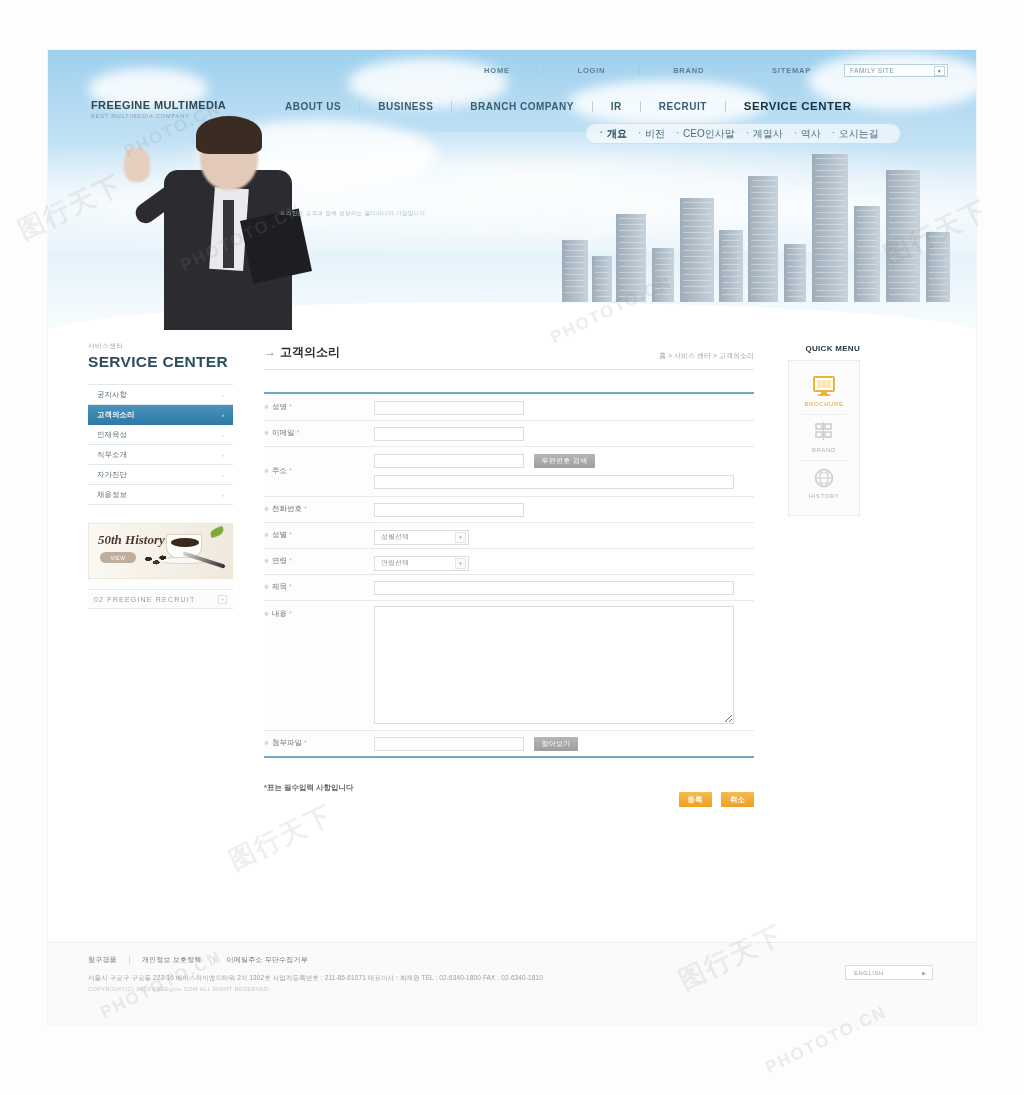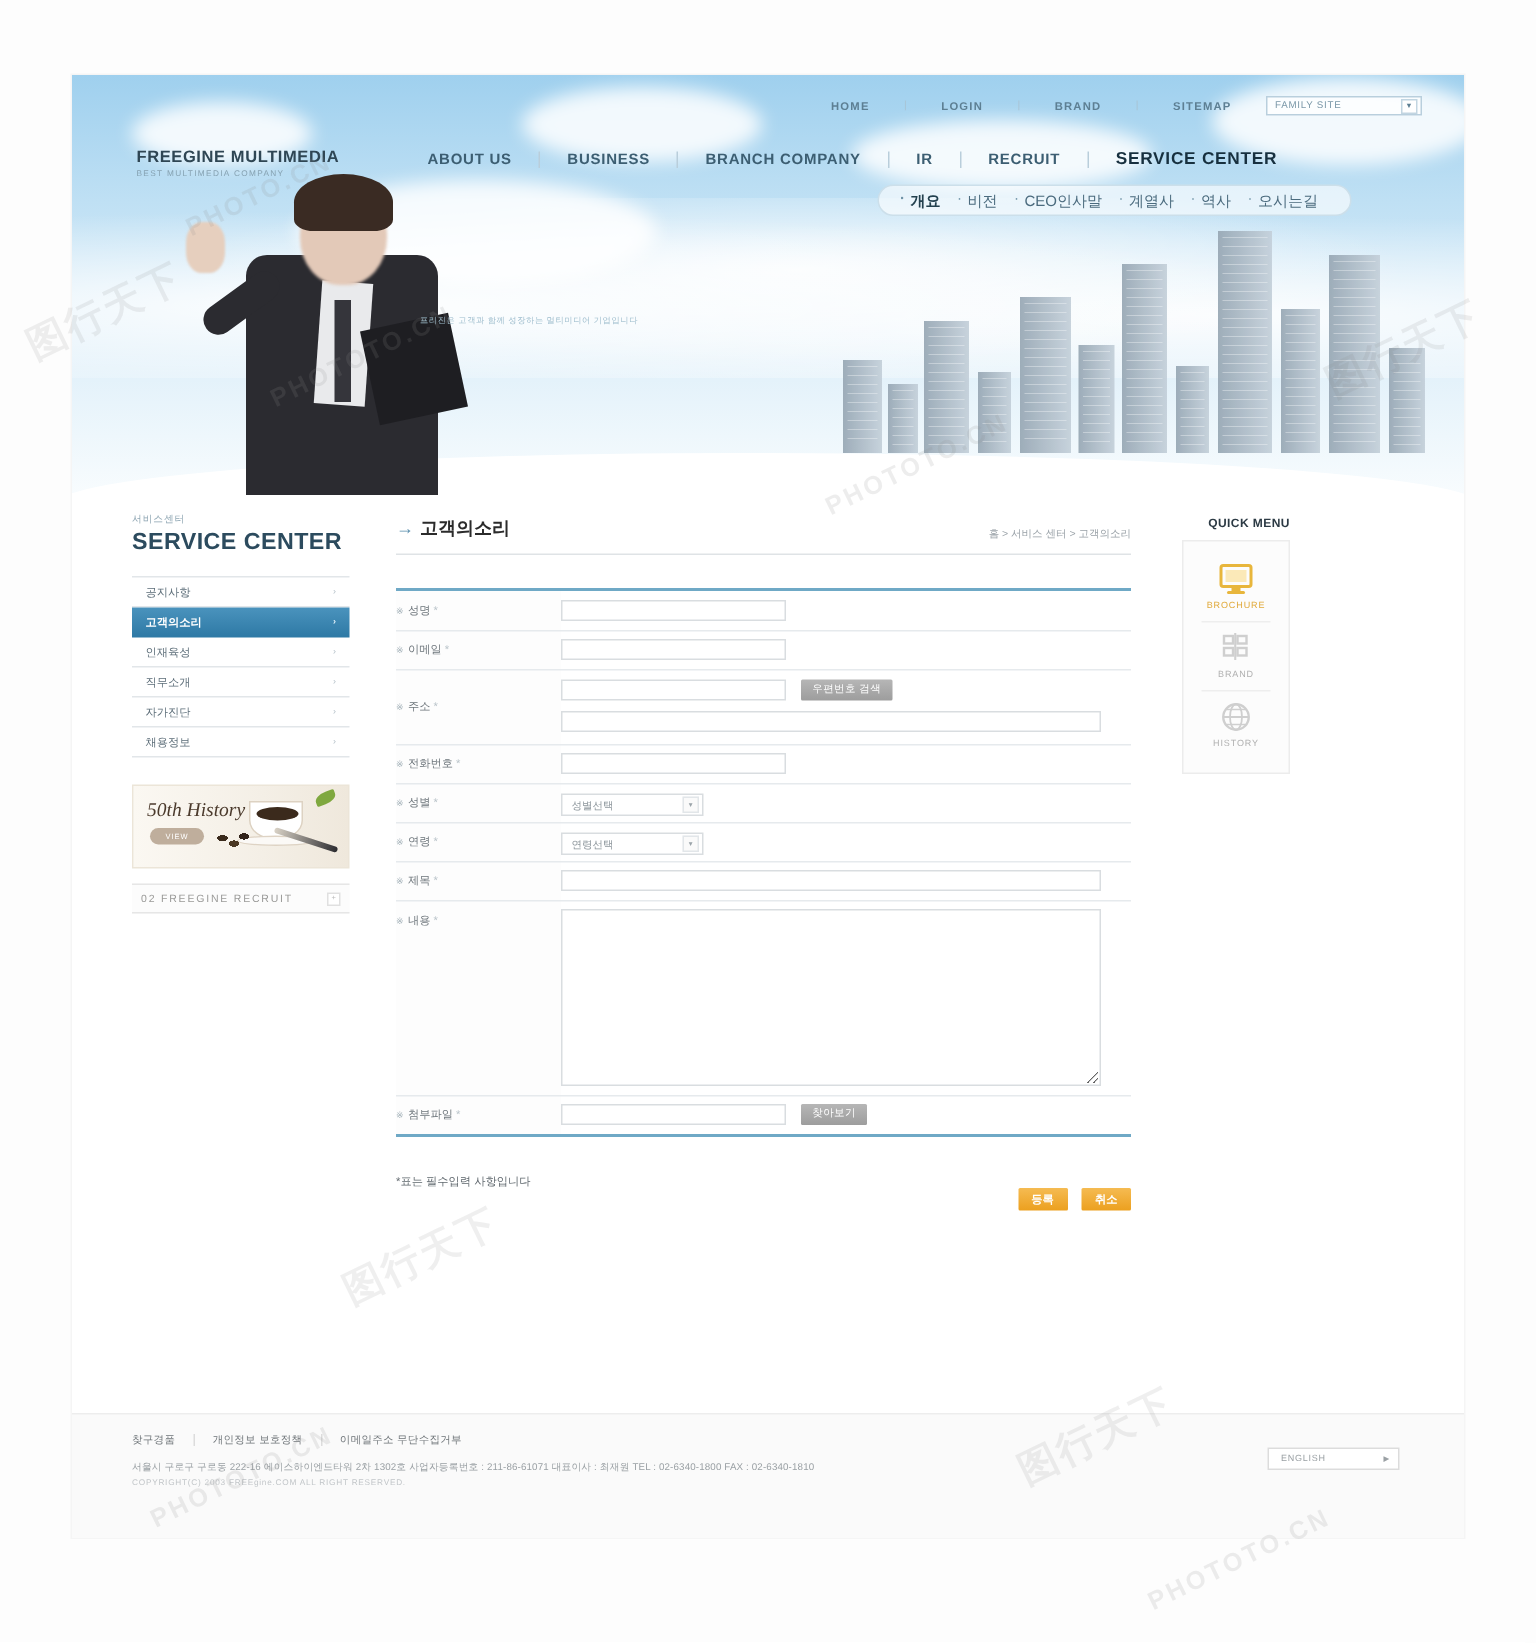--- a/index.html
+++ b/index.html
@@ -54,21 +54,21 @@
   }
   .cloudband {
     position:absolute; left:0; right:0; bottom:78px; height:120px;
     background: radial-gradient(ellipse at 20% 60%, rgba(255,255,255,.95) 0%, rgba(255,255,255,0) 62%),
                 radial-gradient(ellipse at 52% 40%, rgba(255,255,255,.85) 0%, rgba(255,255,255,0) 60%),
                 radial-gradient(ellipse at 83% 65%, rgba(255,255,255,.9) 0%, rgba(255,255,255,0) 60%);
   }
   
   .util {
     position: absolute; right: 28px; top: 14px;
-    display: flex; align-items: center; gap: 23px;
+    display: flex; align-items: center; gap: 33px;
     z-index: 12;
   }
   .util a {
     font-size: 7.5px; color: #5d7f93; letter-spacing: .8px;
     text-decoration: none; font-weight: bold;
   }
   .util .sep { color: #a8c4d4; font-size: 7px; }
   .familysite {
     display: flex; align-items: center; justify-content: space-between;
     width: 104px; height: 13px;
@@ -185,21 +185,21 @@
     color:#ffffff; font-weight:bold; border-bottom-color:#2f7aa6;
   }
   .sb-item .ch { font-size:6px; color:#b4c0c8; }
   .sb-item.on .ch { color:#dff0fa; }
 
   .banner {
     margin-top:18px; height:56px; position:relative;
     background: linear-gradient(to right, #fbf8f2 0%, #f4efe6 60%, #efe8dc 100%);
     border:1px solid #ece5d8; overflow:hidden;
   }
-  .banner .bt { position:absolute; left:9px; top:8px; font-size:13px; color:#4b3a2c; font-family:"Liberation Serif", serif; font-style:italic; font-weight:normal;}
+  .banner .bt { position:absolute; left:9px; top:8px; font-size:13px; color:#4b3a2c; font-family:"Liberation Serif", serif; font-style:italic; font-weight:bold;}
   .banner .bbtn {
     position:absolute; left:11px; top:28px; width:36px; height:11px;
     background:#bfae9c; border-radius:6px; color:#fff; font-size:5px;
     display:flex; align-items:center; justify-content:center; letter-spacing:.6px;
   }
   .cup { position:absolute; right:30px; top:10px; width:36px; height:26px; background:#fff; border-radius:0 0 50% 50%; border:1px solid #ddd2c2;}
   .cup::before{content:"";position:absolute;left:4px;top:3px;width:28px;height:9px;background:#3b2a1c;border-radius:50%;}
   .saucer{position:absolute;right:22px;top:33px;width:52px;height:7px;background:#fbf9f6;border:1px solid #ded3c4;border-radius:50%;}
   .beans{position:absolute;right:66px;top:30px;width:22px;height:12px;
     background:radial-gradient(ellipse 5px 3px at 20% 40%, #3a2a1c 0 70%,transparent 71%),
@@ -251,21 +251,21 @@
   }
   .sel {
     display:inline-flex; align-items:center; justify-content:space-between;
     width:95px; height:15px; border:1px solid #d9dde0; background:#fff;
     font-size:7px; color:#8d969c; padding:0 2px 0 6px;
   }
   .sel .sa{width:11px;height:11px;border:1px solid #e2e6e9;display:flex;align-items:center;justify-content:center;font-size:5px;color:#9aa3a9;background:#fafafa;}
   .ta { width:360px; height:118px; border:1px solid #d9dde0; background:#fff; display:inline-block;}
 
   .noterow { margin-top:10px; display:flex; align-items:center; justify-content:space-between; }
-  .note { font-size:7.5px; color:#60686e; }
+  .note { font-size:7.5px; color:#60686e;font-weight:bold; }
   .obtn {
     display:inline-block; height:15px; line-height:15px; padding:0 9px;
     background:linear-gradient(to bottom,#f5bb52,#eca01f); color:#fff;
     font-size:7.5px; font-weight:bold; margin-left:5px; border-radius:1px;margin-top:24px;
   }
 
   
   .quick { position:absolute; left:740px; top:14px; width:72px; }
   .q-ttl { font-size:8px; font-weight:bold; color:#2c3a44; letter-spacing:.3px; text-align:right; }
   .q-box { margin-top:7px; border:1px solid #ececec; background:#fcfcfc; padding:7px 0 9px; }

